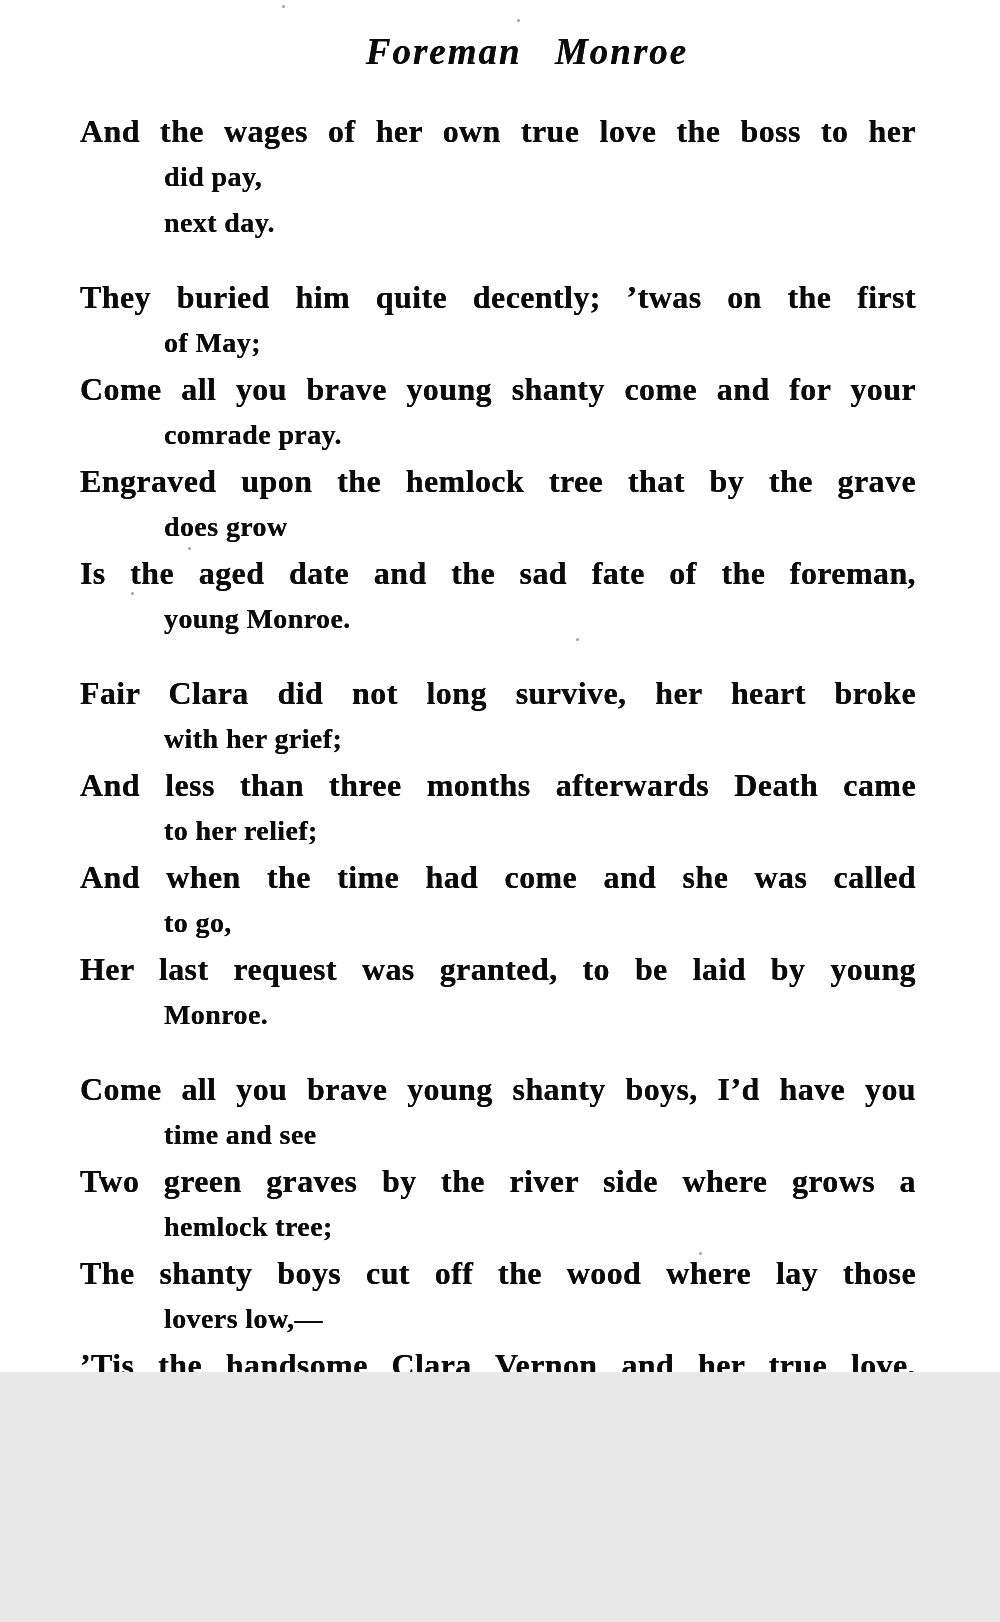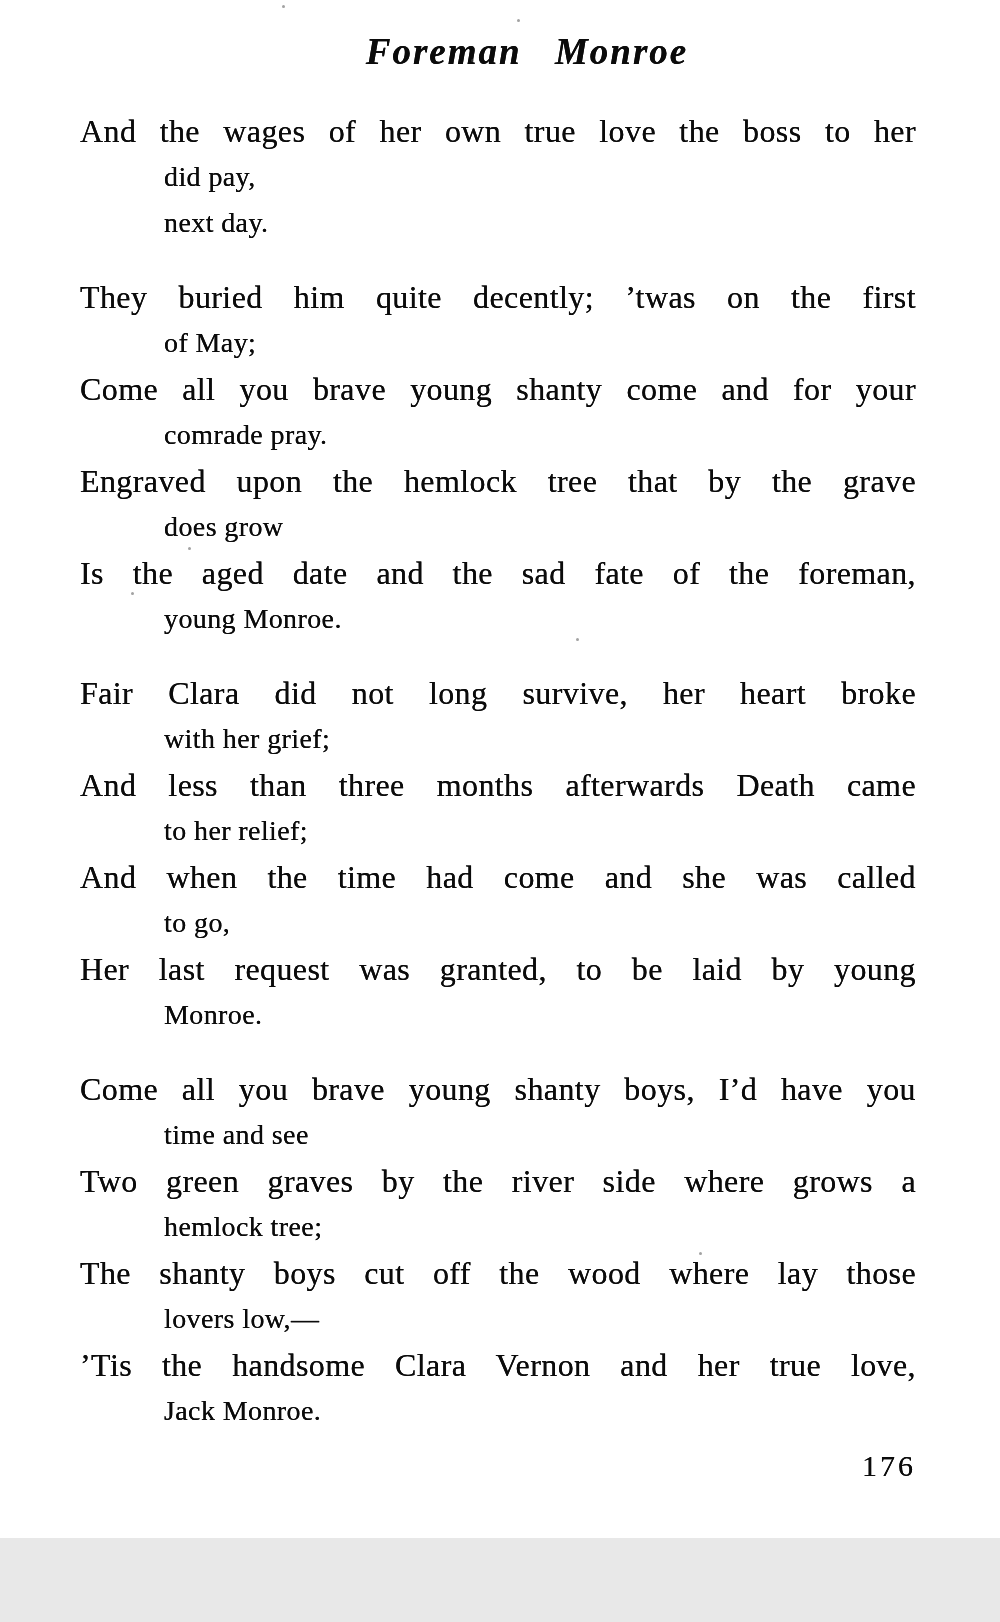--- a/index.html
+++ b/index.html
@@ -1,18 +1,18 @@
 <!DOCTYPE html>
 <html><head>
 <meta charset="utf-8">
 <style>
   html,body{margin:0;padding:0;background:#e8e8e8;}
   .page{
     position:relative;
-    width:1000px;height:1538px;
+    width:1000px;height:1372px;
     margin:0 auto;
     background:#ffffff;
     font-family:"Liberation Serif","DejaVu Serif",serif;
     color:#0b0b0b;
     overflow:hidden;
   }
   .inner{
     position:absolute;
     left:80px;top:26px;width:836px;
   }
@@ -21,21 +21,21 @@
     padding-left:58px;              
     font-style:italic;
     font-weight:bold;
     font-size:37px;
     line-height:52px;
     text-align:center;
     letter-spacing:2px;
     word-spacing:22px;
     text-shadow:0 0 0.5px currentColor;
   }
-  .poem{text-shadow:0 0 0.5px currentColor;}
+  .poem{text-shadow:0 0 0.5px currentColor;font-weight:bold;}
   .stanza{margin:0 0 28px 0;}
   .stanza:last-child{margin-bottom:0;}
   .vline .first{
     display:block;
     font-size:32px;line-height:46px;
     letter-spacing:0.4px;
     text-align:justify;
     text-align-last:justify;        
   }
   .vline .cont{

